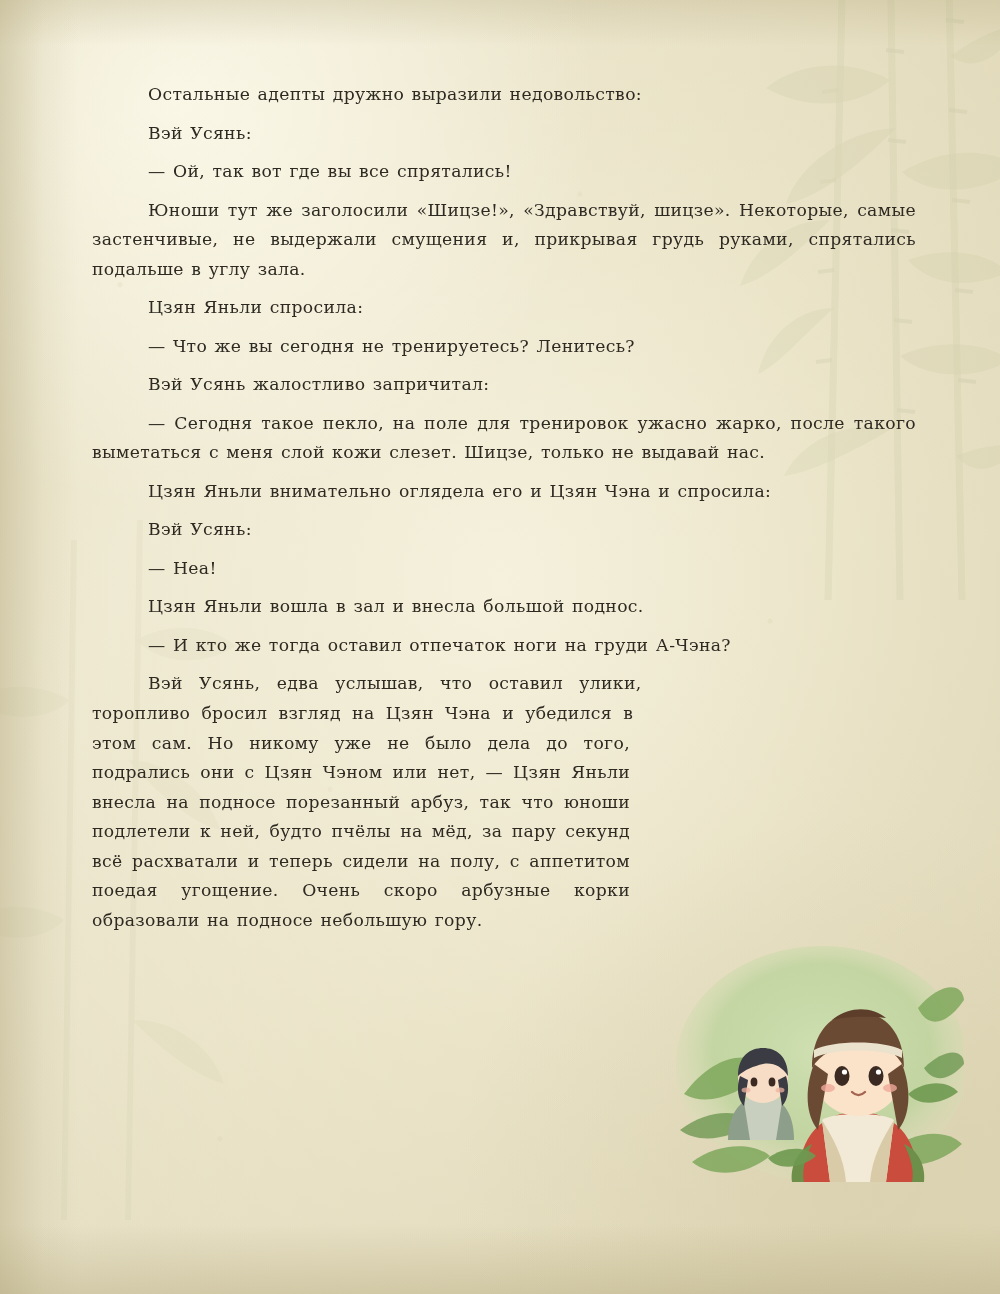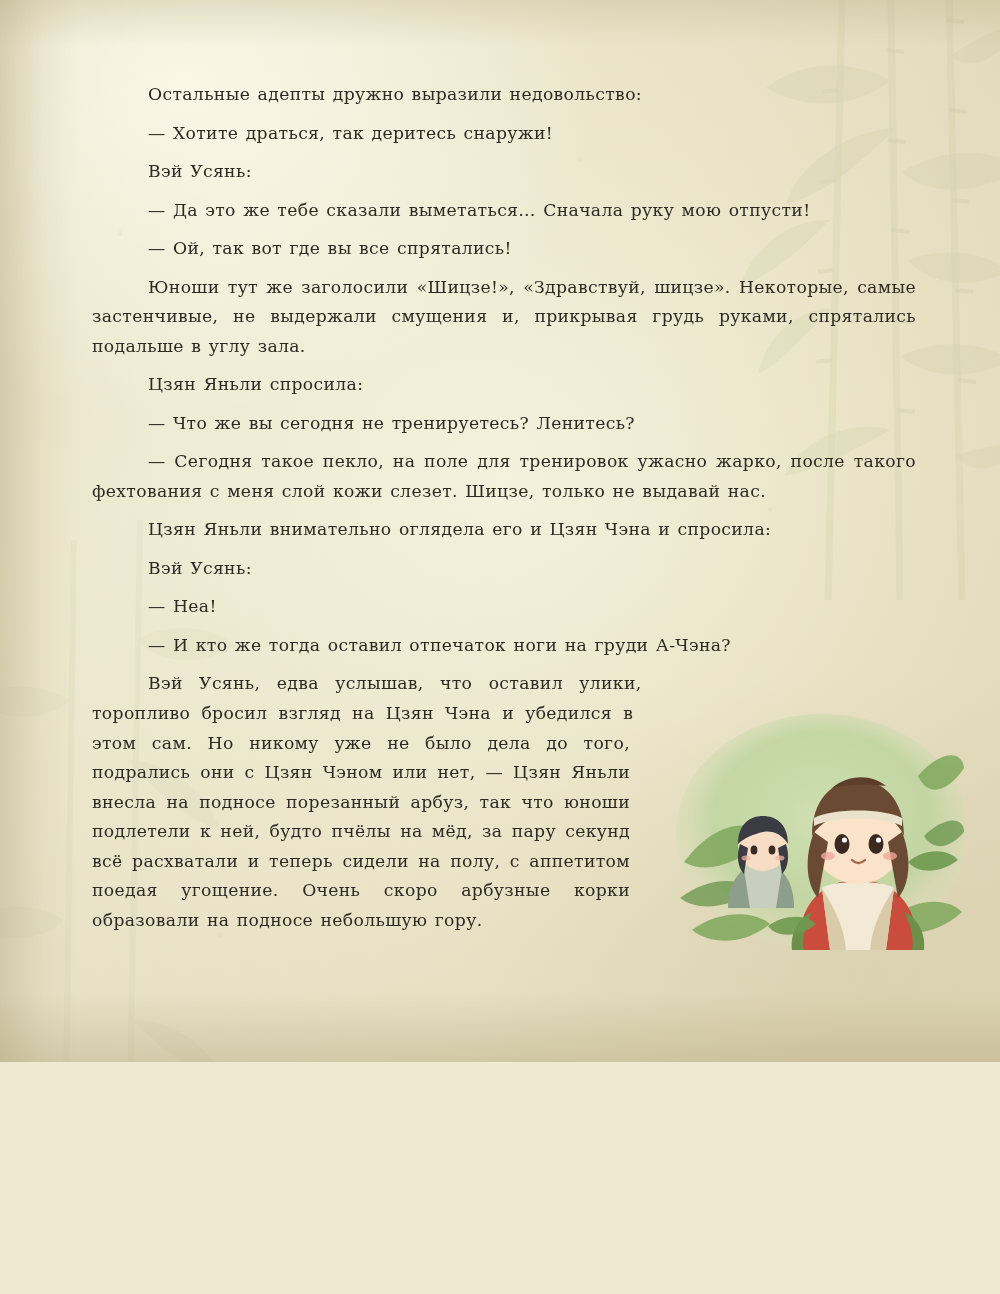--- a/index.html
+++ b/index.html
@@ -10,21 +10,21 @@
     width: 1000px;
     height: 1294px;
     overflow: hidden;
     font-family: "DejaVu Serif", serif;
     background: #efe9d2;
   }
 
   .page {
     position: relative;
     width: 1000px;
-    height: 1062px;
+    height: 1294px;
     overflow: hidden;
     background:
       radial-gradient(ellipse 60% 45% at 18% 8%, rgba(255,253,240,0.75) 0%, rgba(255,253,240,0) 70%),
       radial-gradient(ellipse 55% 40% at 85% 92%, rgba(214,205,170,0.55) 0%, rgba(214,205,170,0) 72%),
       radial-gradient(ellipse 70% 60% at 50% 45%, rgba(246,242,222,0.9) 0%, rgba(235,228,200,0.5) 60%, rgba(222,213,180,0.45) 100%),
       linear-gradient(110deg, #e9e3c8 0%, #f2eedb 22%, #ece6cd 48%, #e6dfc2 70%, #ded6b6 100%);
   }
 
   
   .paper-grain {
@@ -183,31 +183,31 @@
       <path d="M128 500 C96 532, 64 556, 36 564 C46 528, 88 498, 128 500 Z"></path>
     </g>
   </svg>
 
   <div class="edge-shadow-top"></div>
   <div class="edge-shadow-left"></div>
   <div class="edge-shadow-bottom"></div>
 
   <div class="text-column">
     <p class="para">Остальные адепты дружно выразили недовольство:</p>
-    <p class="para">— Хотите драться, так деритесь снаружи!</p>
     <p class="para">Вэй Усянь:</p>
-    <p class="para">— Да это же тебе сказали выметаться… Сначала руку мою отпусти!</p>
     <p class="para">— Ой, так вот где вы все спрятались!</p>
     <p class="para">Юноши тут же заголосили «Шицзе!», «Здравствуй, шицзе». Некоторые, самые застенчивые, не выдержали смущения и, прикрывая грудь руками, спрятались подальше в углу зала.</p>
     <p class="para">Цзян Яньли спросила:</p>
     <p class="para">— Что же вы сегодня не тренируетесь? Ленитесь?</p>
-    <p class="para">— Сегодня такое пекло, на поле для тренировок ужасно жарко, после такого фехтования с меня слой кожи слезет. Шицзе, только не выдавай нас.</p>
+    <p class="para">Вэй Усянь жалостливо запричитал:</p>
+    <p class="para">— Сегодня такое пекло, на поле для тренировок ужасно жарко, после такого выметаться с меня слой кожи слезет. Шицзе, только не выдавай нас.</p>
     <p class="para">Цзян Яньли внимательно оглядела его и Цзян Чэна и спросила:</p>
     <p class="para">Вэй Усянь:</p>
     <p class="para">— Неа!</p>
+    <p class="para">Цзян Яньли вошла в зал и внесла большой поднос.</p>
     <p class="para">— И кто же тогда оставил отпечаток ноги на груди А-Чэна?</p>
 
     <div class="clearfix">
       <div class="wrap-float"></div>
       <p class="para">Вэй Усянь, едва услышав, что оставил улики, торопливо бросил взгляд на Цзян Чэна и убедился в этом сам. Но никому уже не было дела до того, подрались они с Цзян Чэном или нет, — Цзян Яньли внесла на подносе порезанный арбуз, так что юноши подлетели к ней, будто пчёлы на мёд, за пару секунд всё расхватали и теперь сидели на полу, с аппетитом поедая угощение. Очень скоро арбузные корки образовали на подносе небольшую гору.</p>
     </div>
   </div>
 
   <svg class="illustration" viewBox="0 0 292 240" xmlns="http://www.w3.org/2000/svg">
     <defs>

